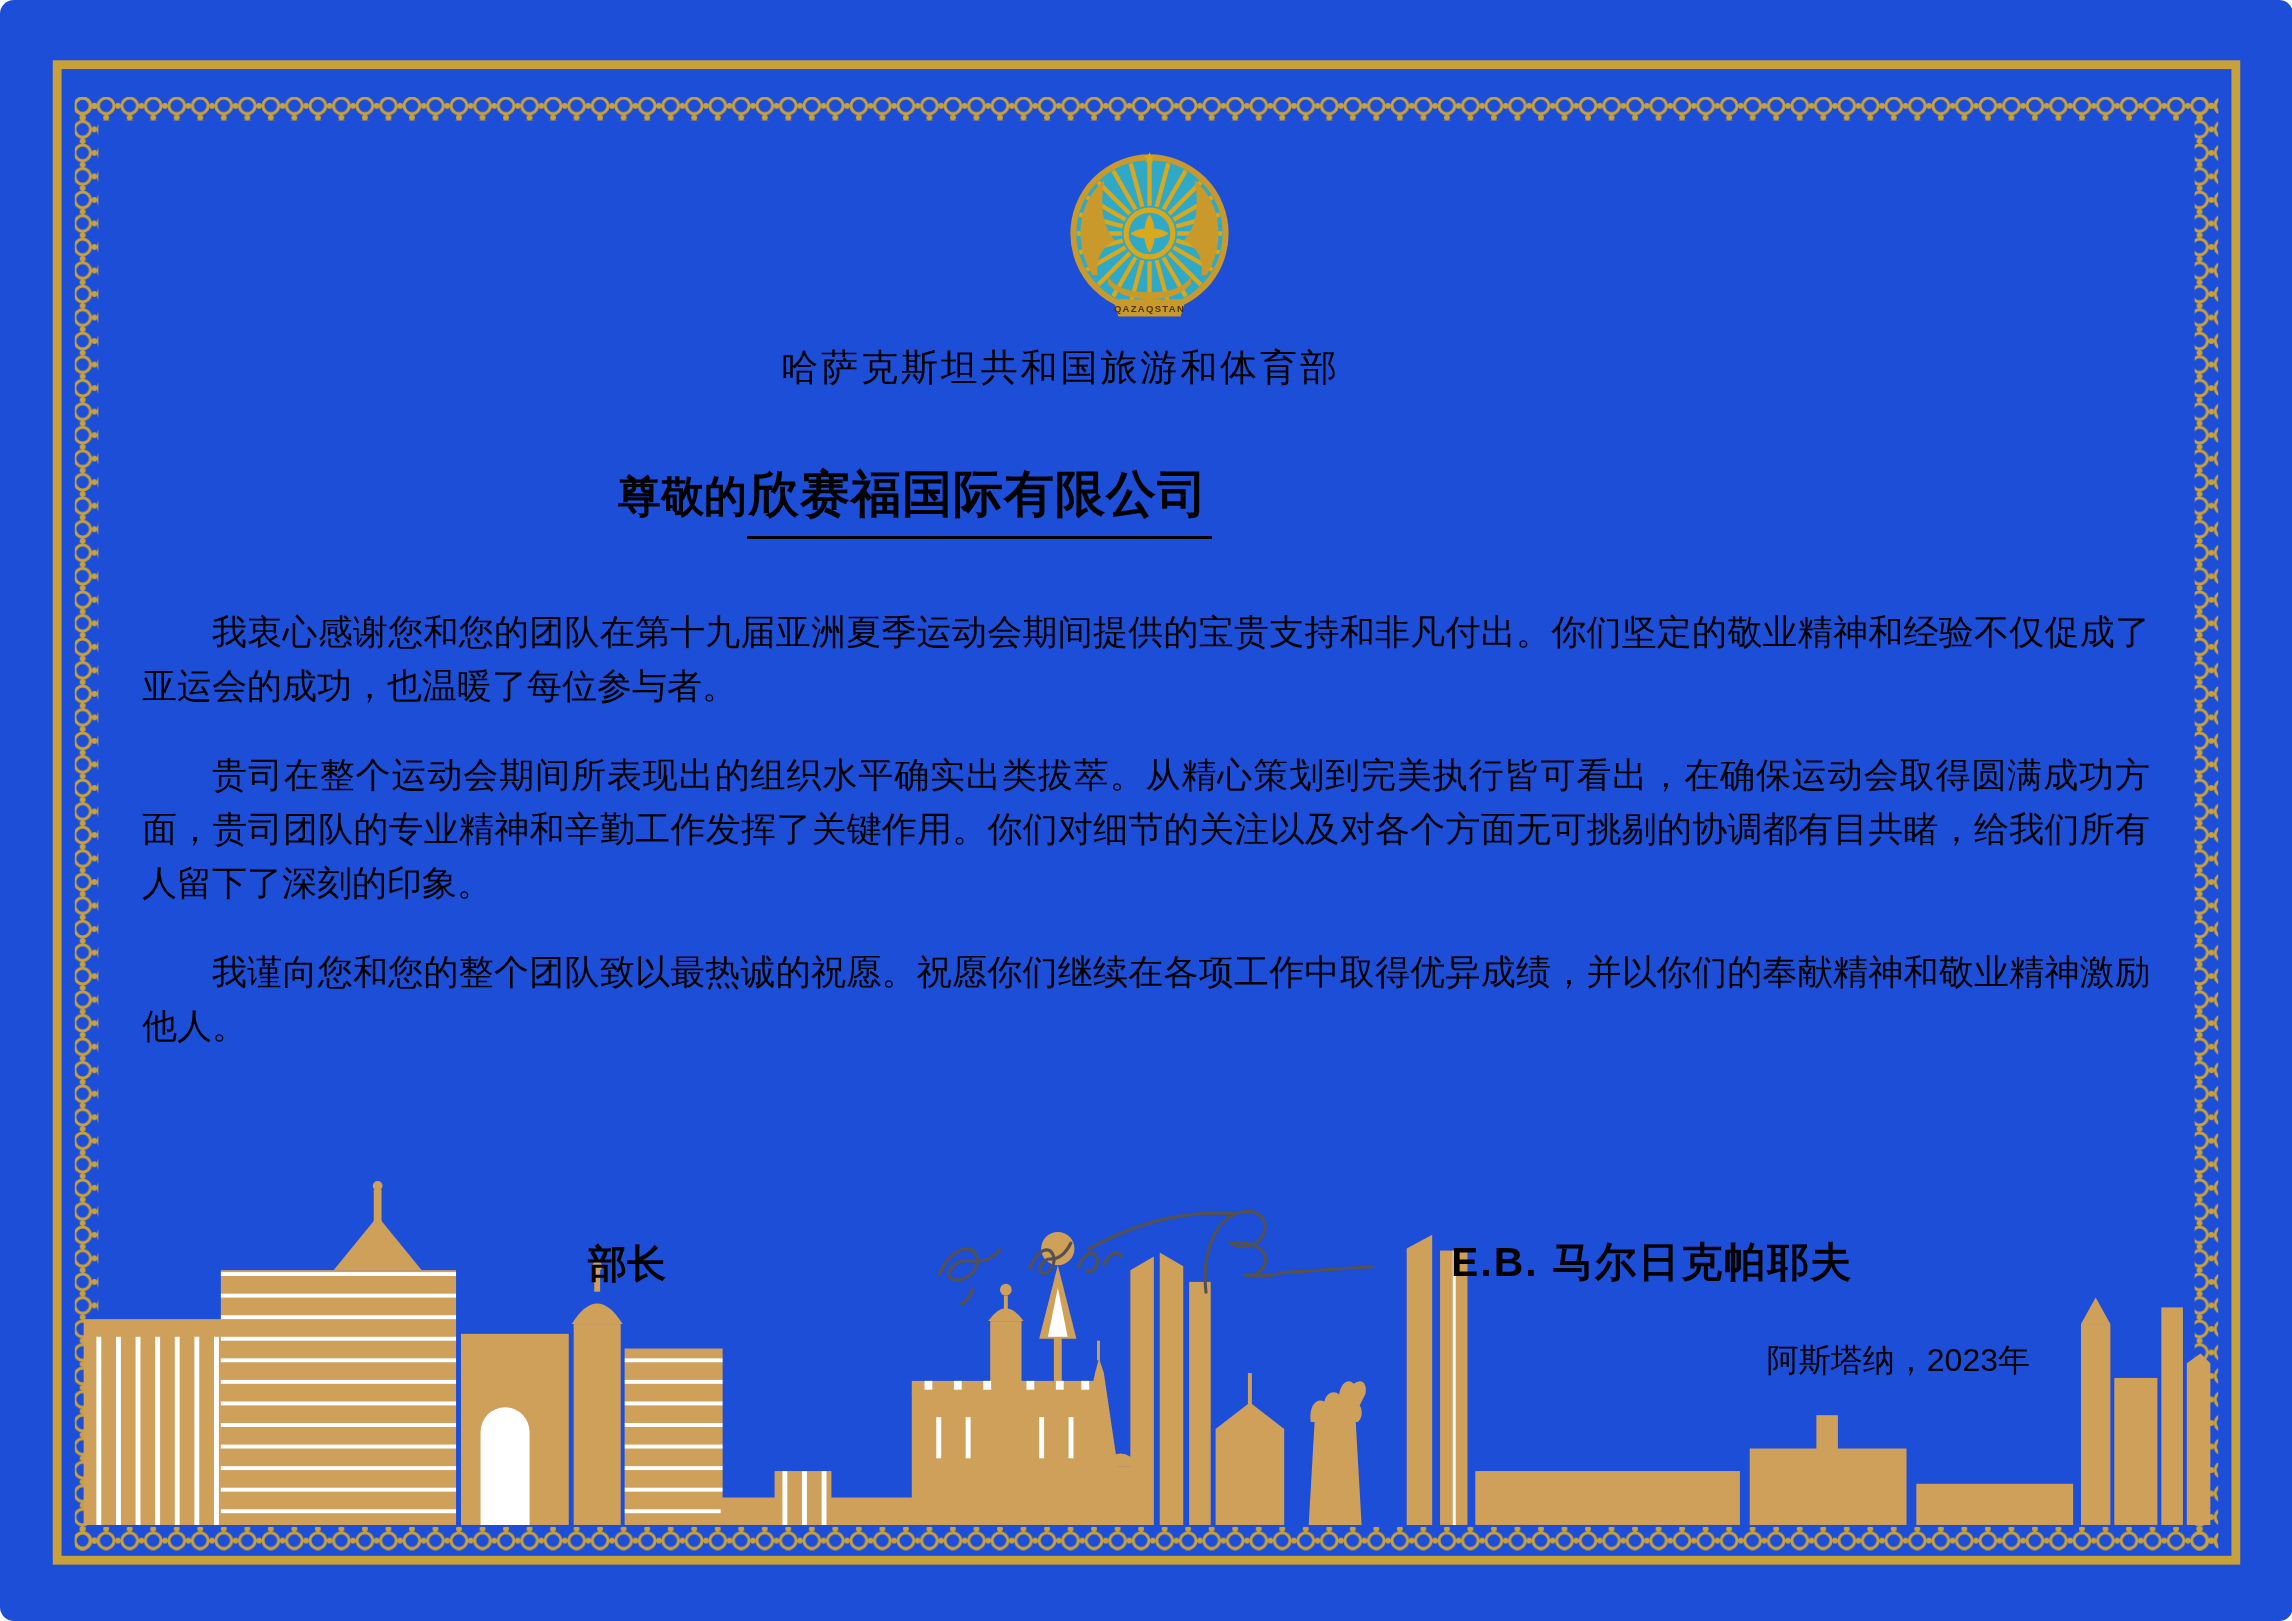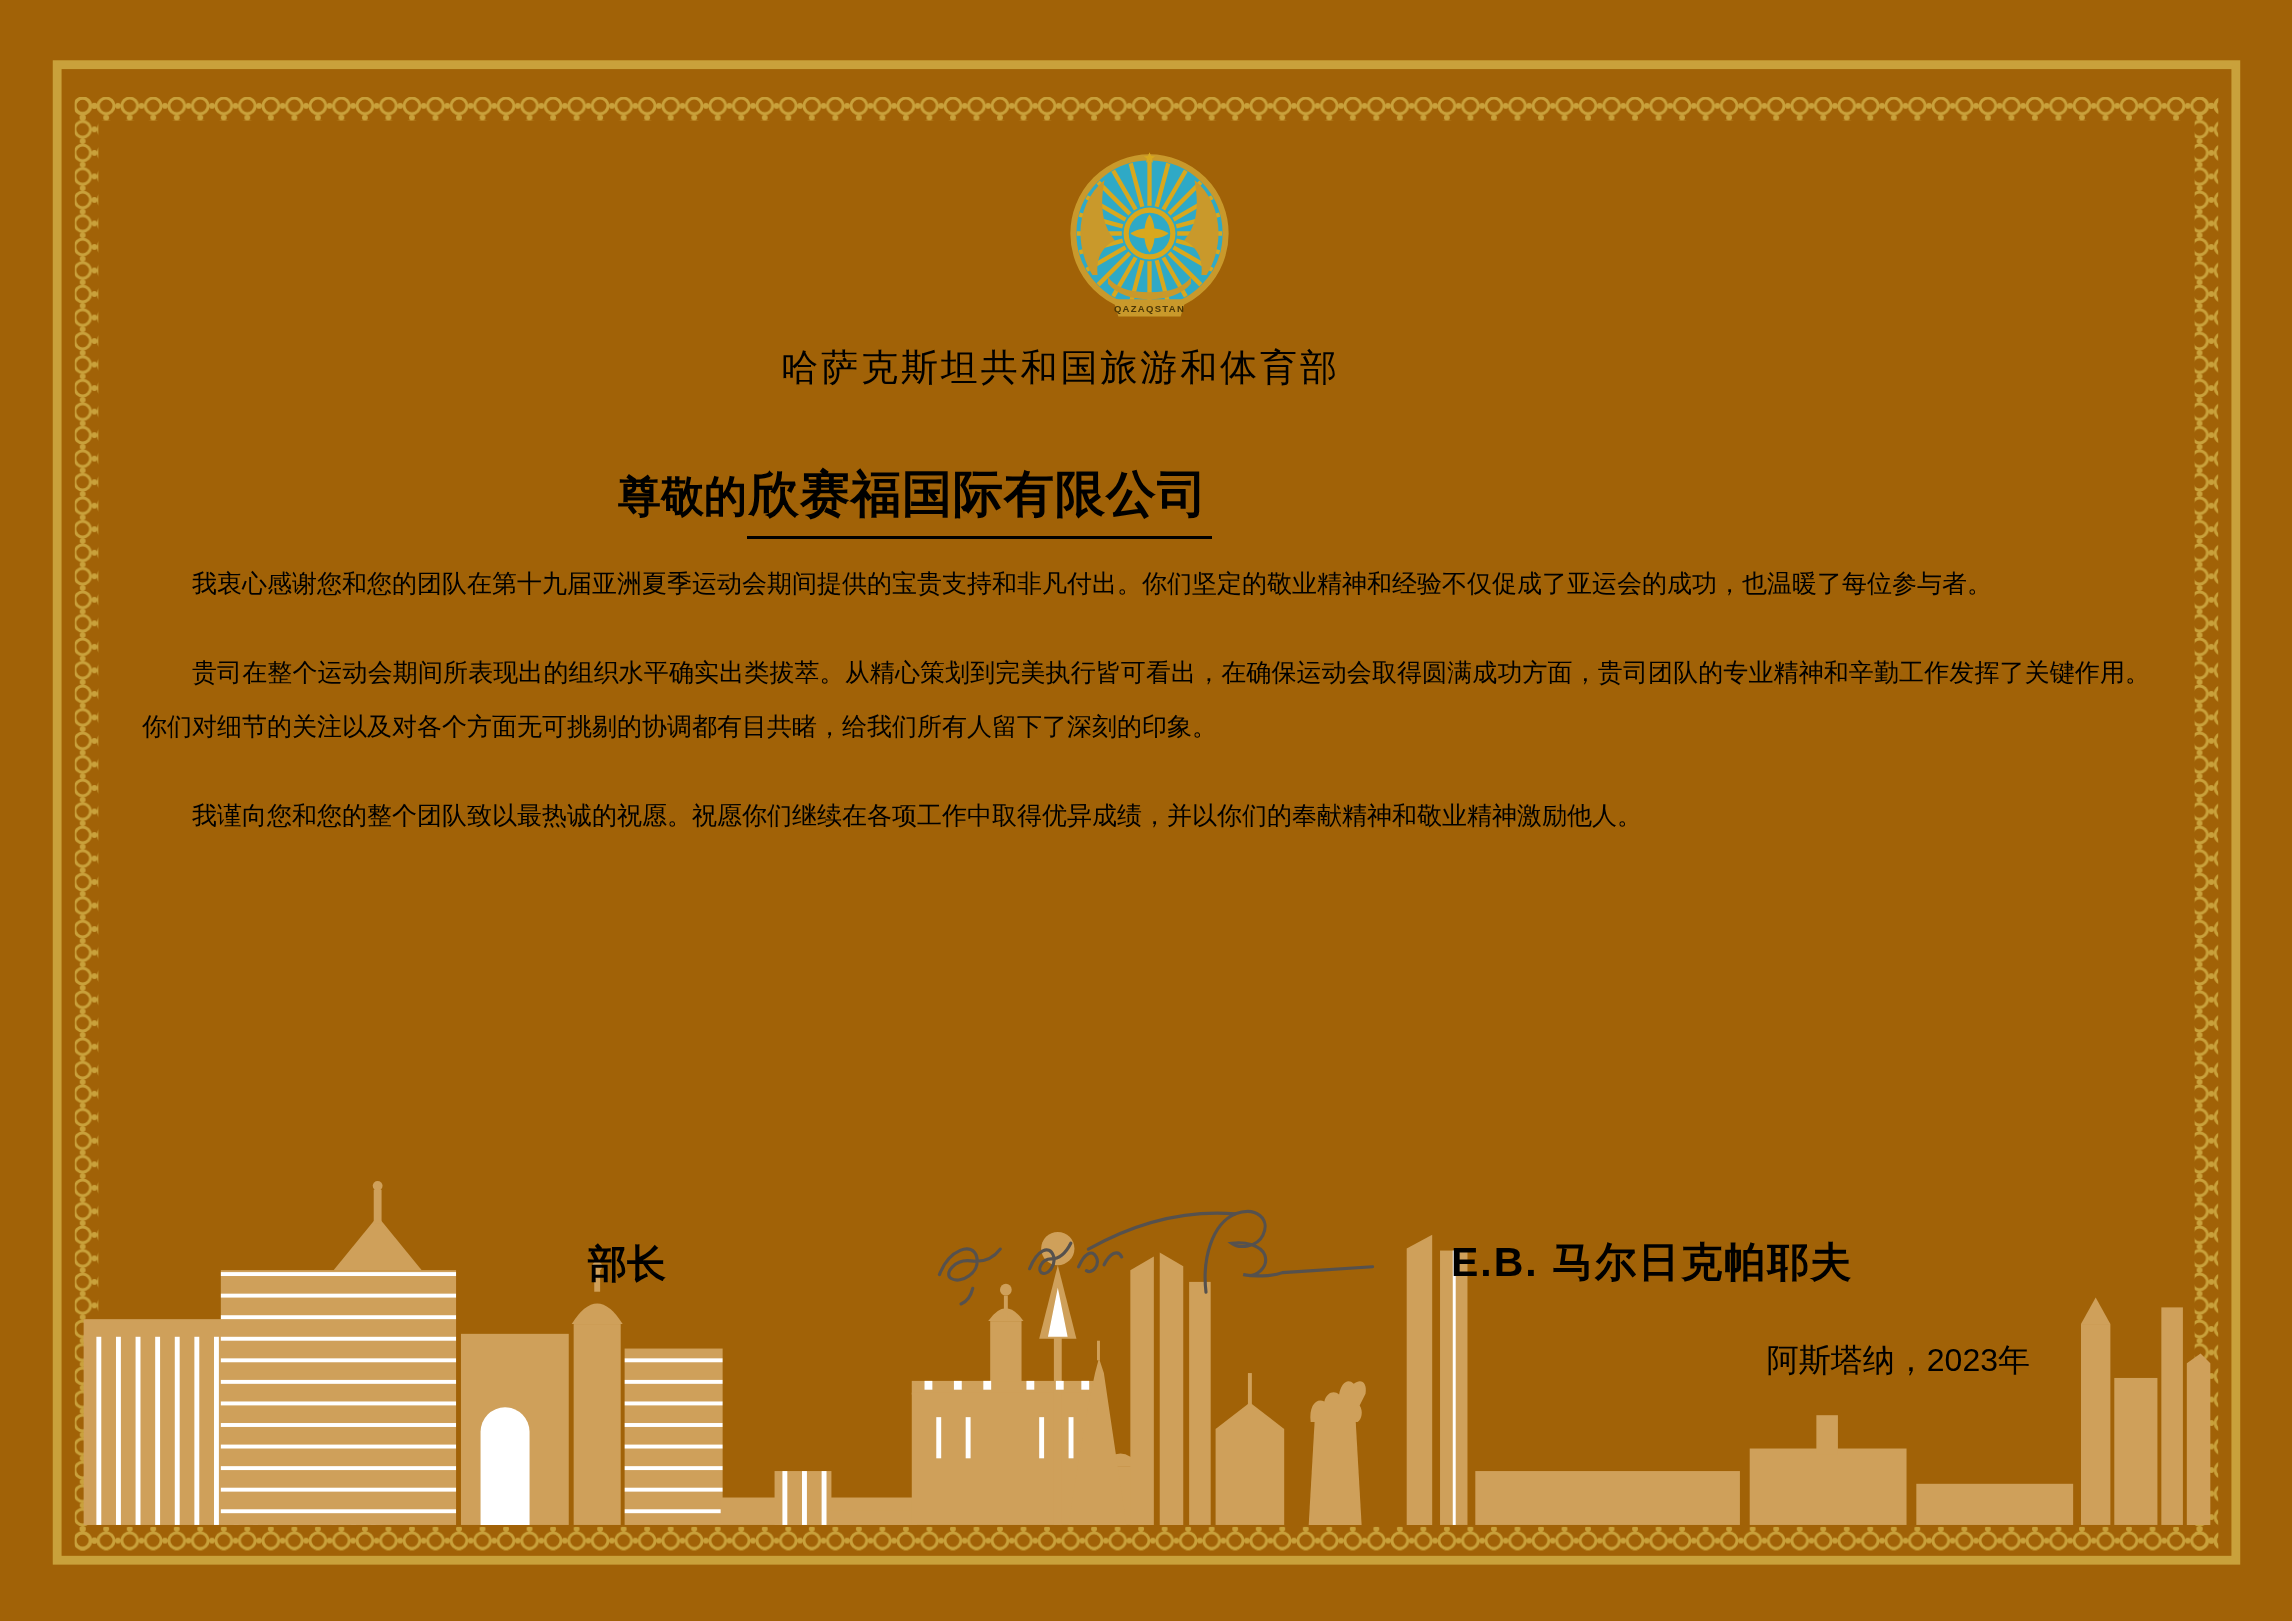--- a/index.html
+++ b/index.html
@@ -1,29 +1,29 @@
 <!DOCTYPE html>
 <html><head>
 <meta charset="utf-8">
 <style>
   html,body{margin:0;padding:0;background:#ffffff;}
   body{width:2293px;height:1621px;position:relative;overflow:hidden;
        font-family:"Liberation Sans","DejaVu Sans",sans-serif;color:#000;}
-  .cert-page{position:absolute;inset:0;background:#a16207;}
+  .cert-page{position:absolute;inset:0;background:#1d4ed8;border-radius:14px;}
   .deco-svg{position:absolute;left:0;top:0;width:2293px;height:1621px;}
   .emblem{position:absolute;left:1063px;top:147px;width:173px;height:186px;}
   .ministry-title{position:absolute;left:0;top:343px;width:2121px;
        text-align:center;font-size:37px;letter-spacing:2.9px;font-weight:400;}
   .recipient-line{position:absolute;left:0;top:429px;width:1830px;
        display:flex;justify-content:center;align-items:baseline;}
   .salutation{font-size:43px;font-weight:700;}
   .company{font-size:50px;font-weight:700;letter-spacing:1px;
        display:inline-block;border-bottom:3.9px solid #000;padding:0 3.9px 7.8px 2px;margin-top:32px;}
-  .letter-body{position:absolute;left:142px;top:556px;width:2008px;
-       font-size:25px;line-height:54px;text-align:justify;}
+  .letter-body{position:absolute;left:142px;top:605px;width:2008px;
+       font-size:35px;line-height:54px;text-align:justify;}
   .letter-body p{margin:0 0 35px 0;text-indent:2em;}
   .sign-title{position:absolute;left:588px;top:1237px;font-size:39px;font-weight:700;}
   .sign-name{position:absolute;left:1451px;top:1235px;font-size:41px;font-weight:700;letter-spacing:2px;}
   .signature-svg{position:absolute;left:912px;top:1198px;width:490px;height:113px;}
   .place-date{position:absolute;right:263px;top:1339px;font-size:32px;}
 </style>
 </head>
 <body>
 
 <div class="cert-page">

